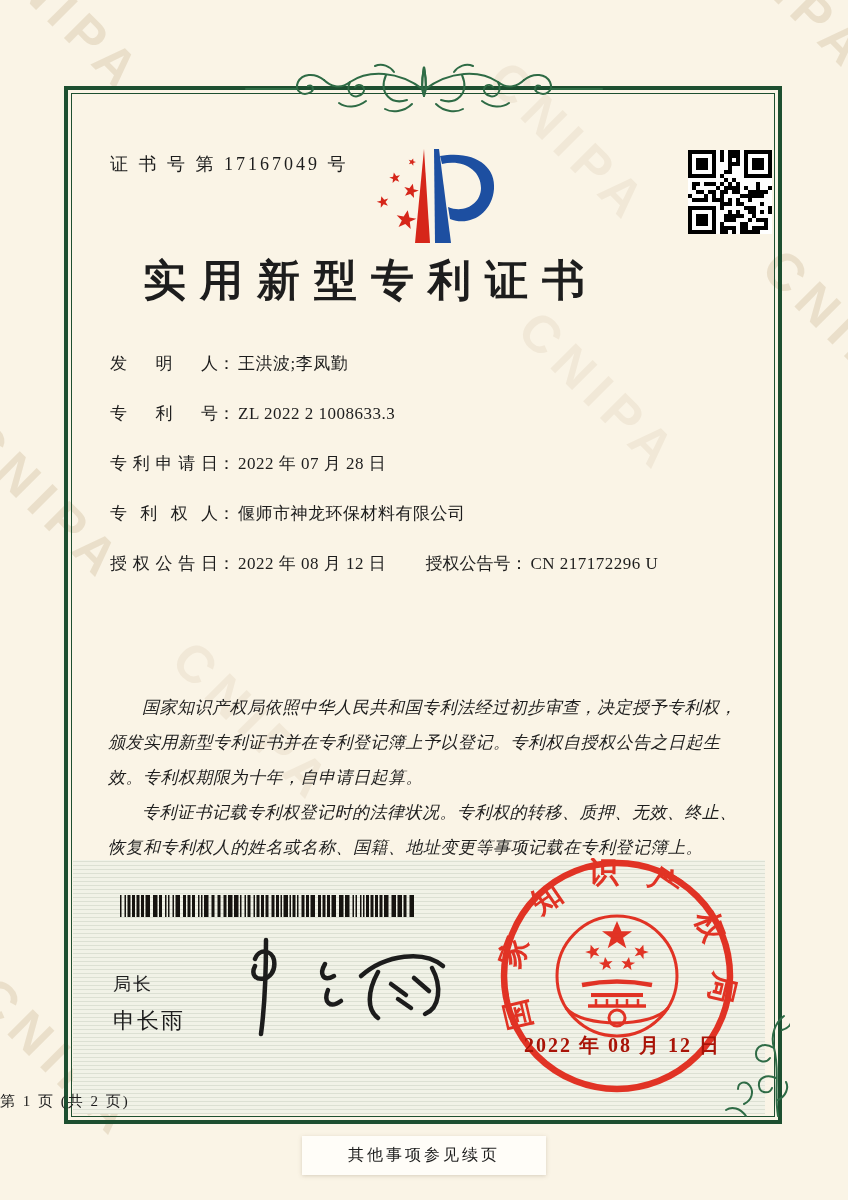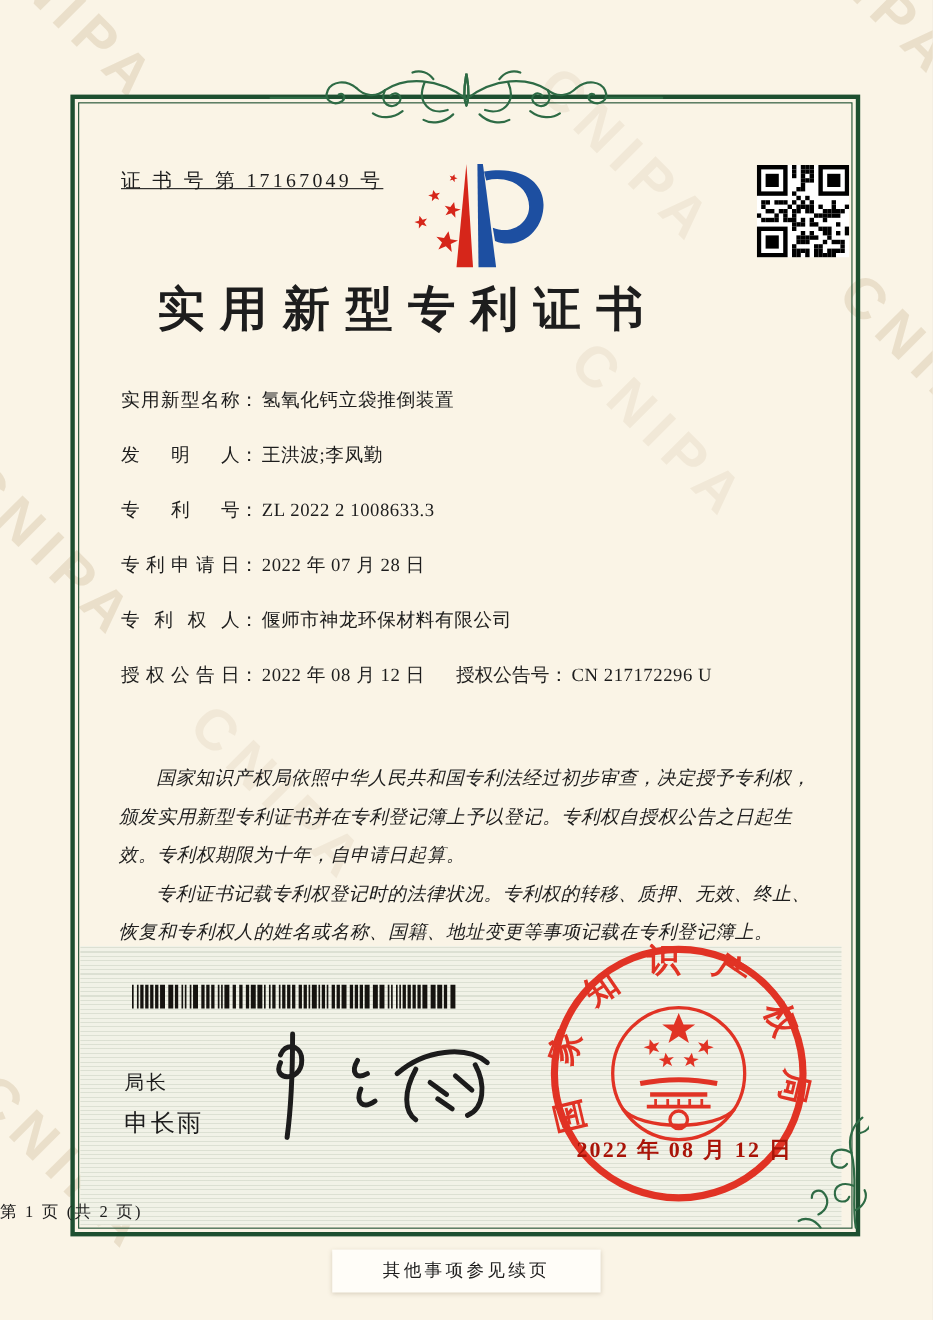--- a/index.html
+++ b/index.html
@@ -31,36 +31,36 @@
     background:
       repeating-linear-gradient(0deg,
         rgba(110,130,105,0.16) 0px, rgba(110,130,105,0.16) 1px,
         rgba(255,255,255,0) 1px, rgba(255,255,255,0) 4px),
       #f1f2e7;
   }
   .ornament-top{position:absolute;left:244px;top:60px;z-index:3;}
   .vine{position:absolute;left:716px;top:1012px;z-index:3;}
   
   .content{position:absolute;left:0;top:0;width:848px;height:1200px;z-index:4;}
-  .cert-no{position:absolute;left:110px;top:152px;font-size:18px;letter-spacing:3px;text-decoration:underline;}
+  .cert-no{position:absolute;left:110px;top:152px;font-size:18px;letter-spacing:3px;}
   .logo{position:absolute;left:352px;top:144px;}
   .qr{position:absolute;left:688px;top:150px;width:84px;height:84px;}
   .doc-title{
     position:absolute;left:0;top:252px;width:728px;text-align:center;
     font-size:43px;font-weight:bold;letter-spacing:14px;text-indent:14px;
   }
   .fields{position:absolute;left:110px;top:352px;width:660px;font-size:17px;}
   .frow{height:20px;margin-bottom:30px;white-space:nowrap;}
   .flabel{
     display:inline-block;width:108px;vertical-align:top;
     text-align:justify;text-align-last:justify;
   }
   .fcolon{display:inline-block;width:20px;}
   .fvalue{letter-spacing:0.5px;}
-  .fpair2{display:inline-block;margin-left:24px;}
+  .fpair2{display:inline-block;margin-left:35px;}
   .notice{
     position:absolute;left:108px;top:690px;width:646px;
     font-size:17px;line-height:35px;font-style:italic;letter-spacing:0.5px;
   }
   .notice p{margin:0;text-indent:2em;}
   .barcode{position:absolute;left:120px;top:895px;width:300px;height:22px;}
   .sig-title{position:absolute;left:113px;top:972px;font-size:18px;letter-spacing:2px;}
   .sig-name{position:absolute;left:113px;top:1006px;font-size:22px;letter-spacing:2px;}
   .signature{position:absolute;left:228px;top:936px;}
   .seal{position:absolute;left:490px;top:858px;mix-blend-mode:multiply;opacity:0.93;}
@@ -282,23 +282,20 @@
           <rect x="64" y="8" width="12" height="12" fill="#000"></rect>
           <rect x="0" y="56" width="28" height="28" fill="#000"></rect>
           <rect x="4" y="60" width="20" height="20" fill="#fff"></rect>
           <rect x="8" y="64" width="12" height="12" fill="#000"></rect>
         </svg></div>
 
     <div class="doc-title">实用新型专利证书</div>
 
     <div class="fields">
       <div class="frow">
-        <span class="flabel">实用新型名称</span><span class="fcolon">：</span><span class="fvalue">氢氧化钙立袋推倒装置</span>
-      </div>
-      <div class="frow">
         <span class="flabel">发明人</span><span class="fcolon">：</span><span class="fvalue">王洪波;李凤勤</span>
       </div>
       <div class="frow">
         <span class="flabel">专利号</span><span class="fcolon">：</span><span class="fvalue">ZL 2022 2 1008633.3</span>
       </div>
       <div class="frow">
         <span class="flabel">专利申请日</span><span class="fcolon">：</span><span class="fvalue">2022 年 07 月 28 日</span>
       </div>
       <div class="frow">
         <span class="flabel">专利权人</span><span class="fcolon">：</span><span class="fvalue">偃师市神龙环保材料有限公司</span>

